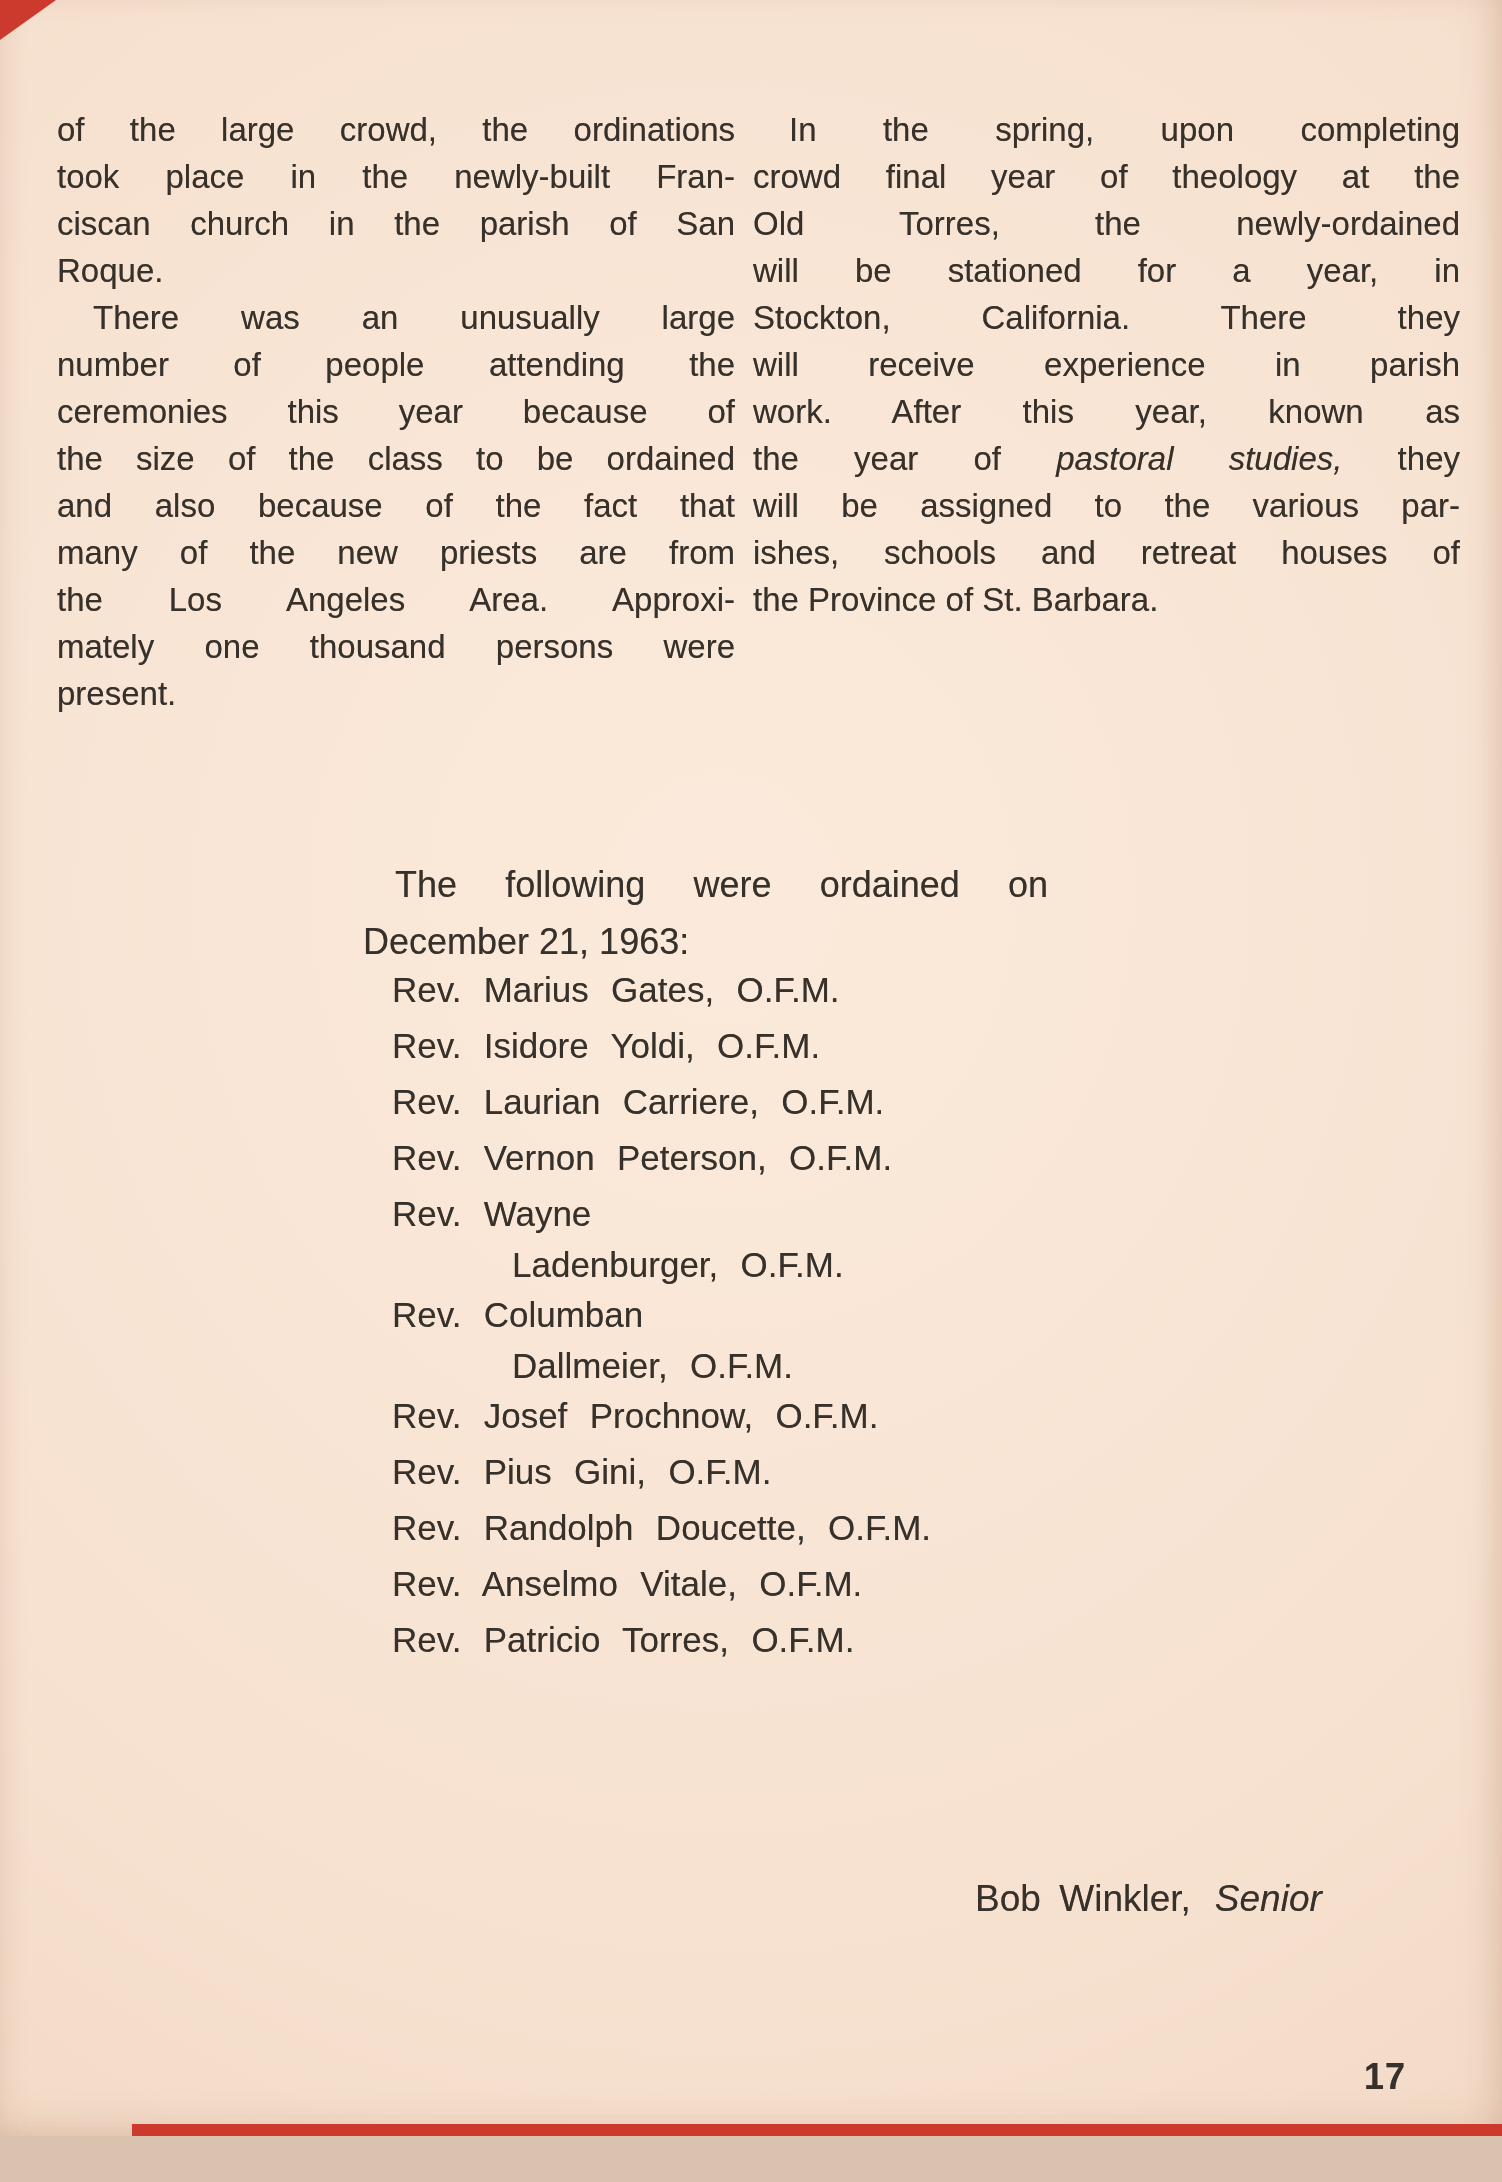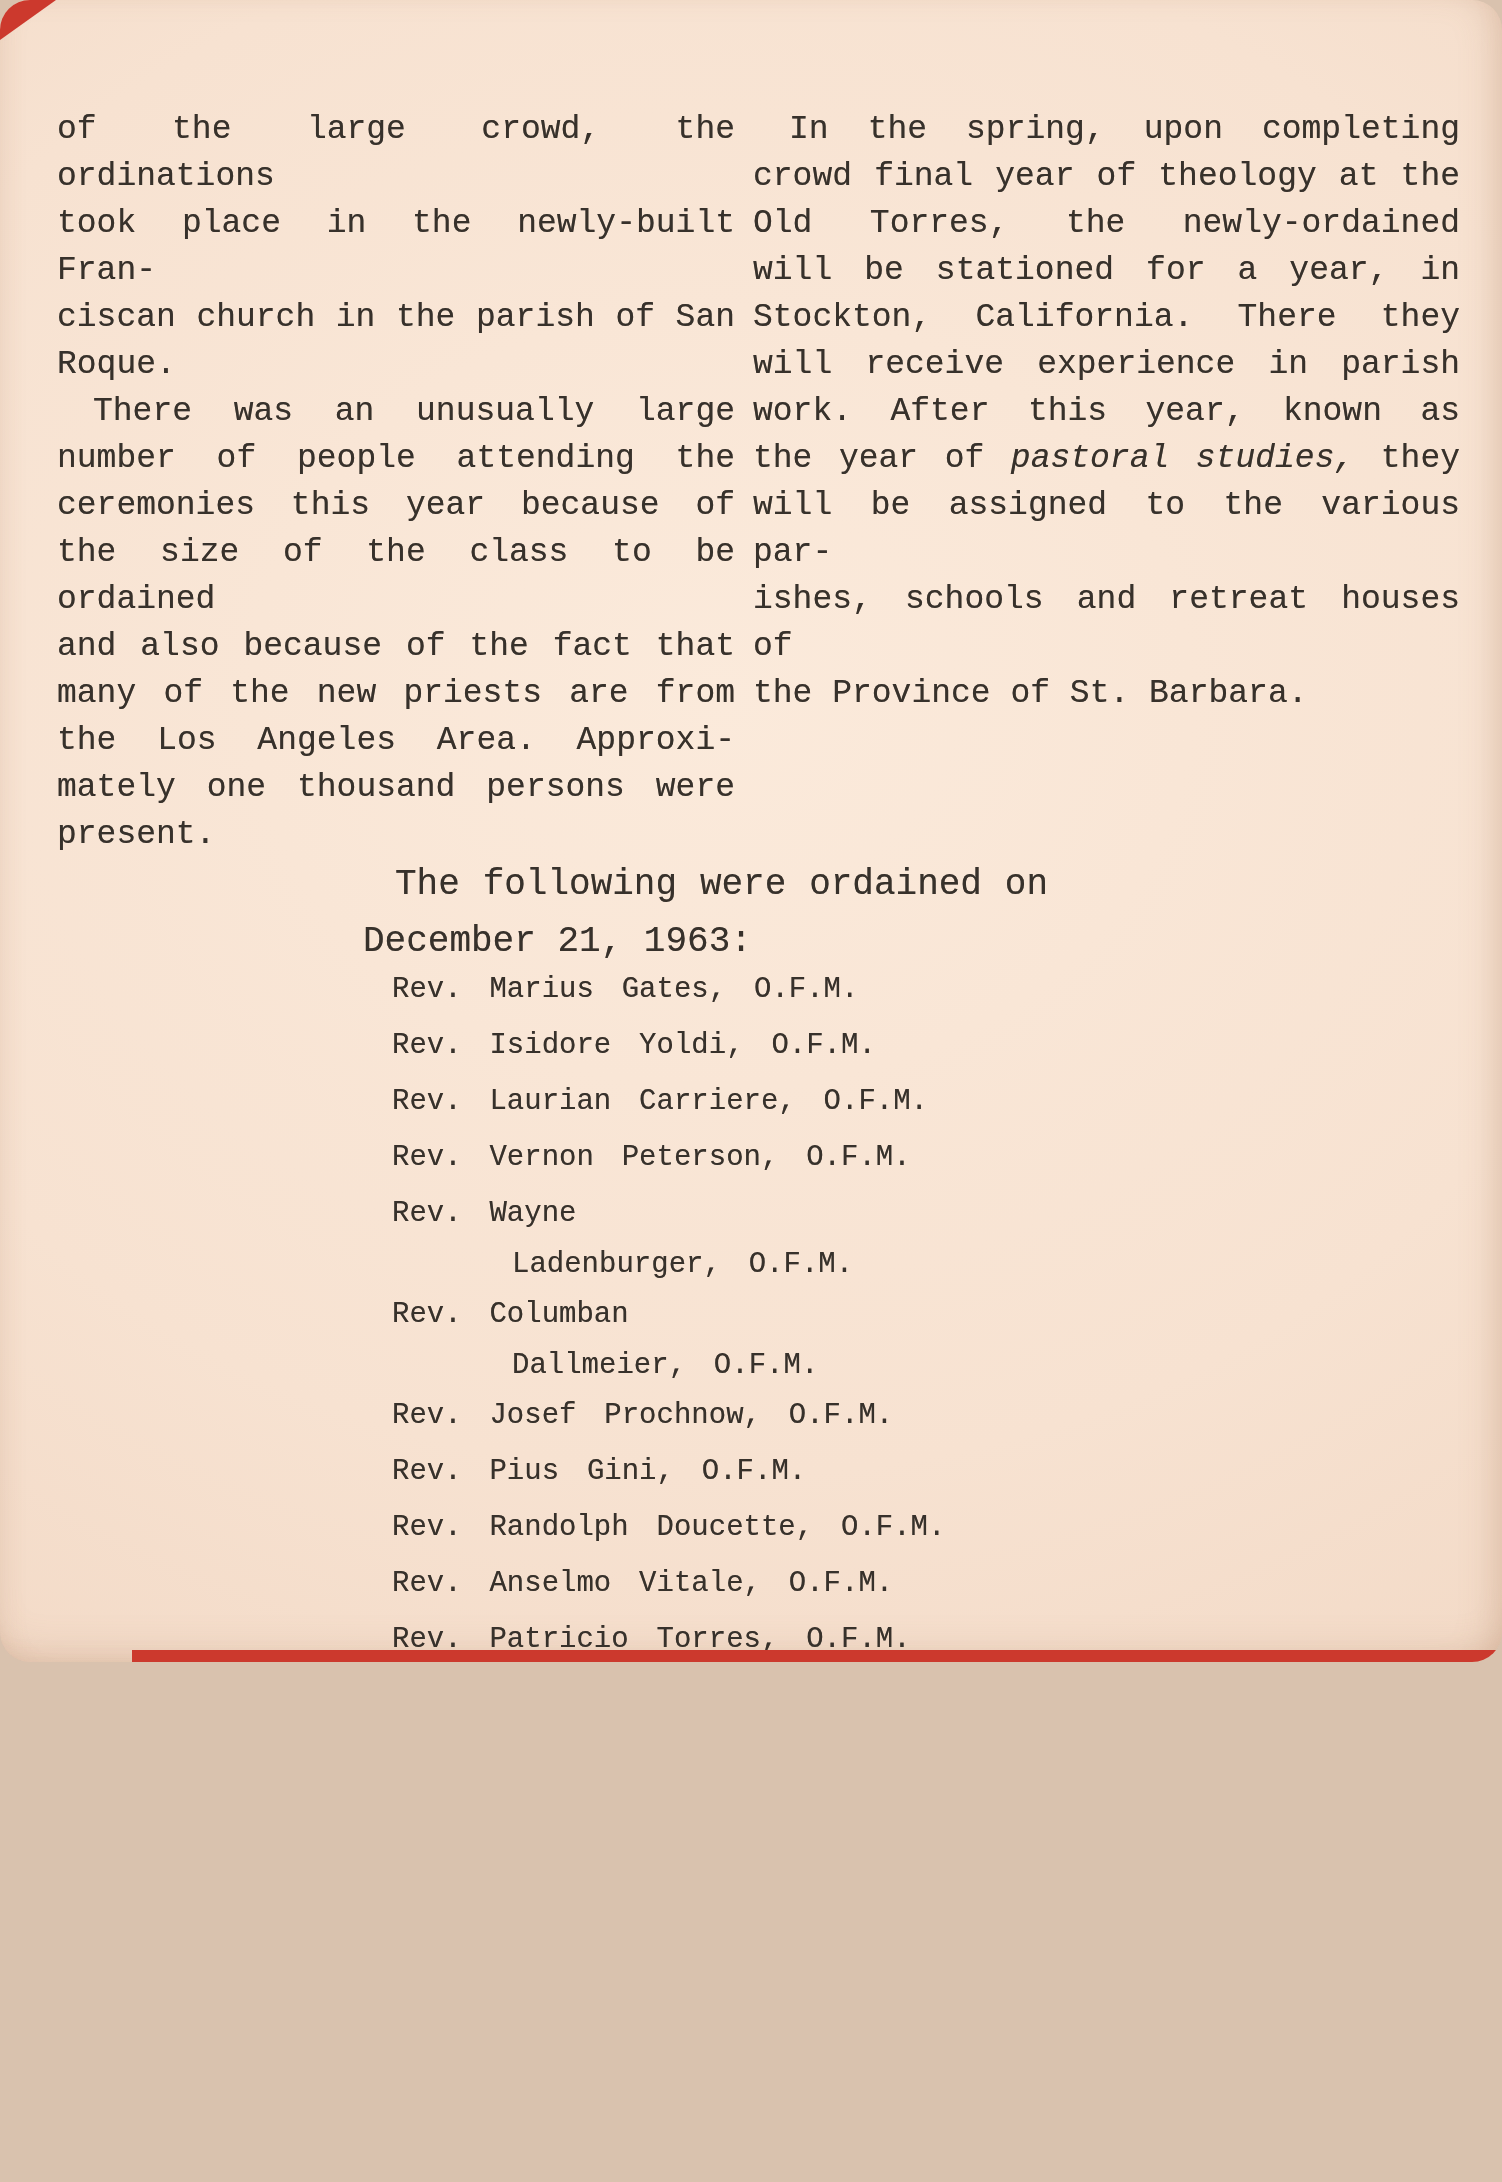--- a/index.html
+++ b/index.html
@@ -4,31 +4,30 @@
 <style>
   :root{
     --paper:#f7e2d1;
     --ink:#37312b;
     --red:#cc392d;
   }
   html,body{margin:0;padding:0;}
   body{background:#d9c2ae;}
   .page{
     position:relative;
-    width:1502px;height:1662px;
+    width:1502px;height:2136px;
     margin:0 auto;
     overflow:hidden;
     background:
       radial-gradient(ellipse 120% 90% at 48% 42%, #fbeadb 0%, var(--paper) 52%, #f1d7c3 88%, #ecd0ba 100%);
     box-shadow: inset -22px 0 38px -18px rgba(166,115,82,.28),
                 inset 0 -26px 40px -20px rgba(166,115,82,.22),
                 inset 18px 0 30px -20px rgba(166,115,82,.15);
-    font-family:Liberation Mono, monospace;
+    font-family:Liberation Sans, sans-serif;
     color:var(--ink);
-    border-radius:30px;
   }
   .red-corner{
     position:absolute;top:0;left:0;width:56px;height:40px;
     background:var(--red);
     clip-path:polygon(0 0,100% 0,0 100%);
   }
   .red-bottom{
     position:absolute;left:132px;right:0;bottom:0;height:12px;
     background:var(--red);
   }
@@ -47,21 +46,21 @@
   .tline.tindent{text-indent:36px;}
   .ordination-intro{
     position:absolute;top:856px;left:363px;width:685px;
     font-size:36px;line-height:57px;
     text-shadow:0 0 .5px rgba(55,49,43,.55);
   }
   .intro-line.justify{text-align:justify;text-align-last:justify;text-indent:32px;}
   .roster{
     position:absolute;top:962px;left:392px;width:760px;
     margin:0;padding:0;list-style:none;
-    font-size:29px;word-spacing:.36em;
+    font-size:35px;word-spacing:.36em;
     text-shadow:0 0 .5px rgba(55,49,43,.55);
   }
   .nline{line-height:56px;}
   .ncont{line-height:45px;padding-left:120px;}
   .byline{
     position:absolute;top:1878px;left:975px;
     font-size:37px;word-spacing:.22em;
     text-shadow:0 0 .5px rgba(55,49,43,.55);
   }
   .byline span{margin-right:24px;}

